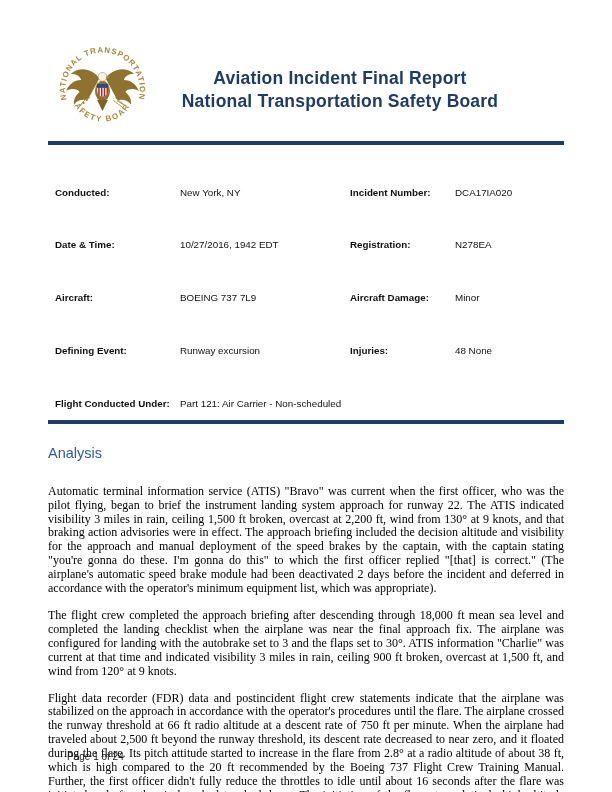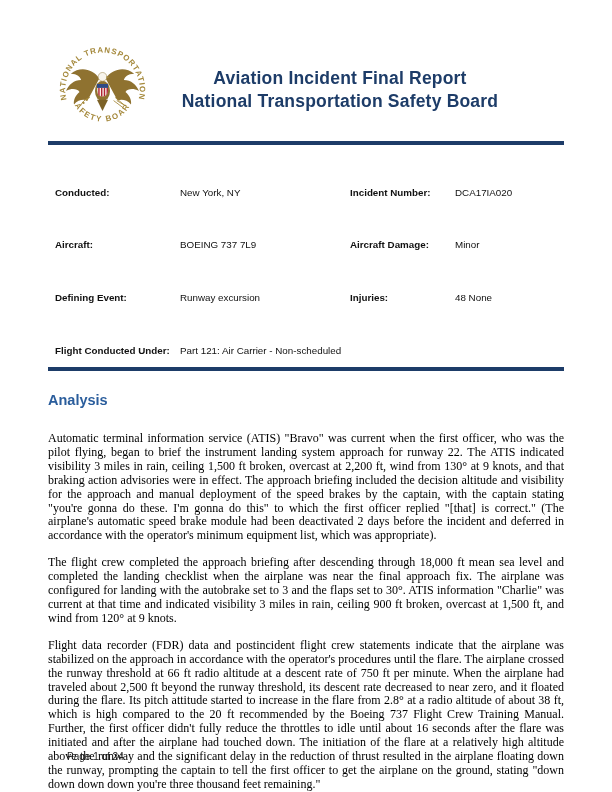--- a/index.html
+++ b/index.html
@@ -13,21 +13,21 @@
   .title-line { font-size:17.5px; font-weight:bold; color:#1d3c68; line-height:1.3; letter-spacing:0.2px; }
   .rule { height:4px; background:#1d3c68; margin:0 48px; }
   .info-table { margin:5px 48px 6px; }
   .info-row {
     display:grid; grid-template-columns:125px 170px 105px 1fr;
     align-items:baseline; padding:4.5px 0 4.5px 7px; font-size:9.8px; line-height:1.2;
   }
   .info-label { font-weight:bold; color:#111; }
   .info-value { color:#111;margin-top:32px; }
   .info-value-span { grid-column:2 / 5; }
-  .analysis-heading { margin:21px 48px 12px; font-size:14.5px; font-weight:bold; color:#2a5d9c; }
+  .analysis-heading { margin:21px 48px 12px; font-size:14.5px; font-weight:normal; color:#2a5d9c; }
   .body-text {
     margin:24px 48px 8px; font-family:"Liberation Serif", serif;
     font-size:12px; line-height:1.16; text-align:justify; color:#000;
   }
   .body-text p { margin:0 0 13px 0; }
   .italic { }
   .footer { position:absolute; left:55px; bottom:30px; font-size:10px; color:#222;padding-left:12px; }
 </style>
 </head>
 <body>
@@ -83,20 +83,26 @@
   <div class="rule"></div>
 
   <div class="info-table">
     <div class="info-row">
       <span class="info-label">Conducted:</span>
       <span class="info-value">New York, NY</span>
       <span class="info-label">Incident Number:</span>
       <span class="info-value">DCA17IA020</span>
     </div>
     <div class="info-row">
+      <span class="info-label">Date &amp; Time:</span>
+      <span class="info-value">10/27/2016, 1942 EDT</span>
+      <span class="info-label">Registration:</span>
+      <span class="info-value">N278EA</span>
+    </div>
+    <div class="info-row">
       <span class="info-label">Aircraft:</span>
       <span class="info-value">BOEING 737 7L9</span>
       <span class="info-label">Aircraft Damage:</span>
       <span class="info-value">Minor</span>
     </div>
     <div class="info-row">
       <span class="info-label">Defining Event:</span>
       <span class="info-value">Runway excursion</span>
       <span class="info-label">Injuries:</span>
       <span class="info-value">48 None</span>

